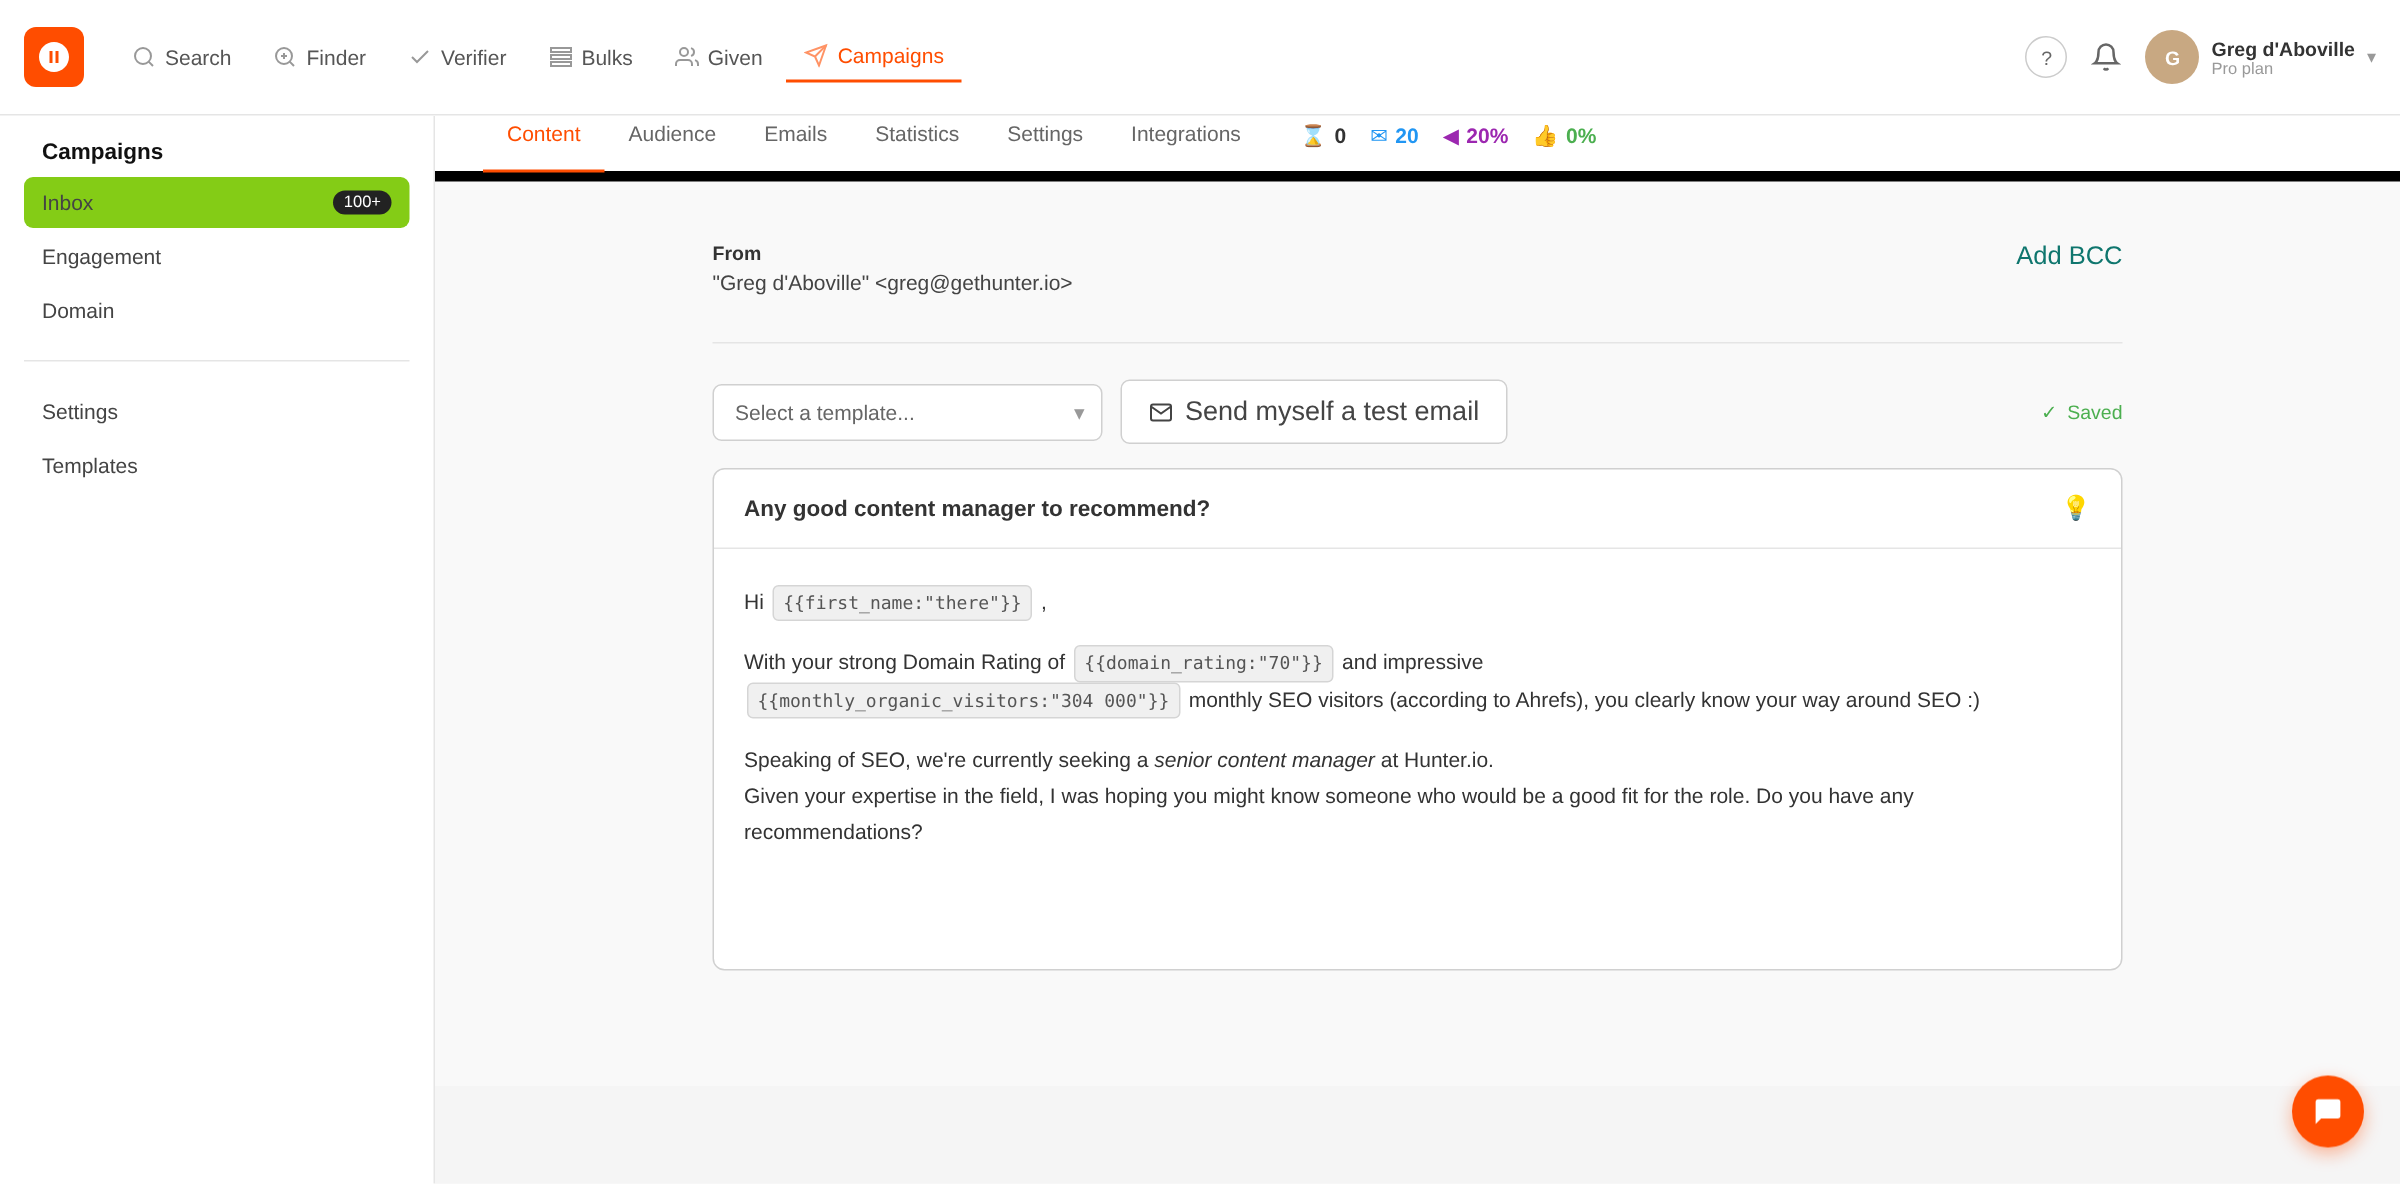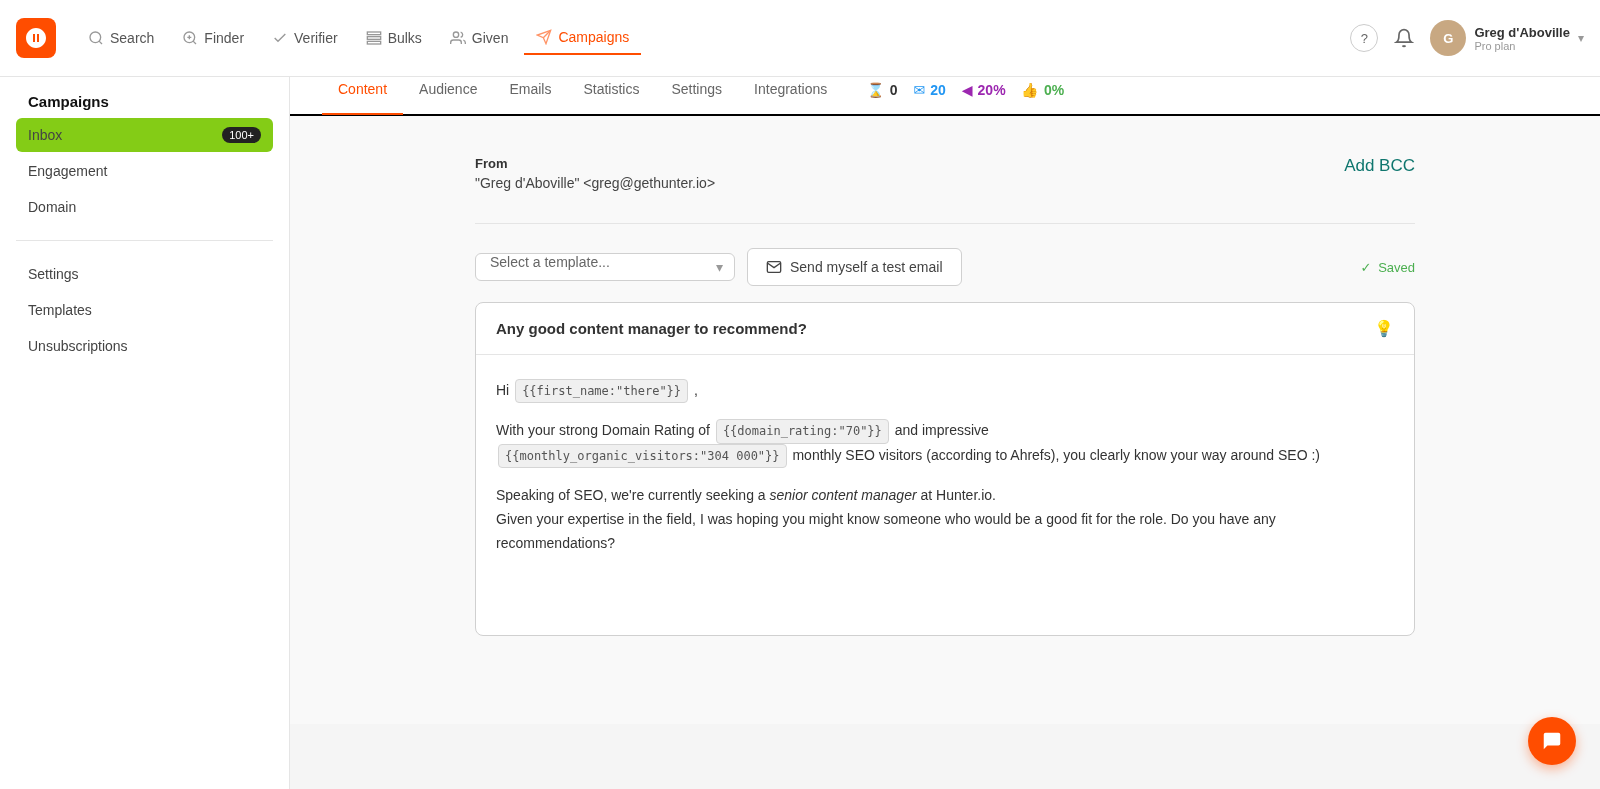--- a/index.html
+++ b/index.html
@@ -135,21 +135,21 @@
       position: absolute;
       right: 3px; top: 3px;
       width: 18px; height: 18px;
       border-radius: 50%; background: #fff;
     }
     .standby-text { font-size: 12px; color: #666; }
 
     
     .tabs {
       background: #fff;
-      border-bottom: 2px solid #000000;
+      border-bottom: 7px solid #000000;
       padding: 0 32px;
       display: flex;
       align-items: center;
       gap: 0;
     }
     .tab {
       padding: 16px 16px;
       color: #666;
       cursor: pointer;
       font-size: 14px;
@@ -182,42 +182,42 @@
     
     .template-row {
       display: flex; align-items: center; gap: 12px;
       margin-bottom: 16px;
     }
     .template-select {
       position: relative; flex: 0 0 260px;
     }
     .template-select select {
       width: 100%;
-      padding: 0 36px 10px 14px;
+      padding: 10px 36px 10px 14px;
       border: 1px solid #d0d0d0;
       border-radius: 6px;
       background: #fff;
       font-size: 14px;
       color: #666;
       appearance: none;
       cursor: pointer;
       outline: none;
     }
     .template-select::after {
       content: '▾';
       position: absolute; right: 12px; top: 50%; transform: translateY(-50%);
       color: #999; pointer-events: none;
     }
     .test-email-btn {
       display: flex; align-items: center; gap: 8px;
       padding: 10px 18px;
       border: 1px solid #d0d0d0;
       border-radius: 6px;
       background: #fff;
-      font-size: 14px;
+      font-size: 18px;
       color: #444;
       cursor: pointer;
     }
     .saved-text { color: #4caf50; font-size: 13px; font-weight: 500; margin-left: auto; }
     .checkmark { color: #4caf50; margin-right: 3px; }
 
     
     .email-editor {
       border: 1px solid #d0d0d0;
       border-radius: 8px;
@@ -349,23 +349,20 @@
   </div>
   <div class="sidebar-item">
     <span>Domain</span>
   </div>
   <div class="sidebar-divider"></div>
   <div class="sidebar-item">
     <span>Settings</span>
   </div>
   <div class="sidebar-item">
     <span>Templates</span>
-  </div>
-  <div class="sidebar-item">
-    <span>Unsubscriptions</span>
   </div>
 </aside>
 
 <main class="main-content">
 
   <div class="campaign-header">
     <div class="campaign-header-left">
       <button class="back-btn">←</button>
       <div class="campaign-title">
         <span>Content manager outreach</span>

